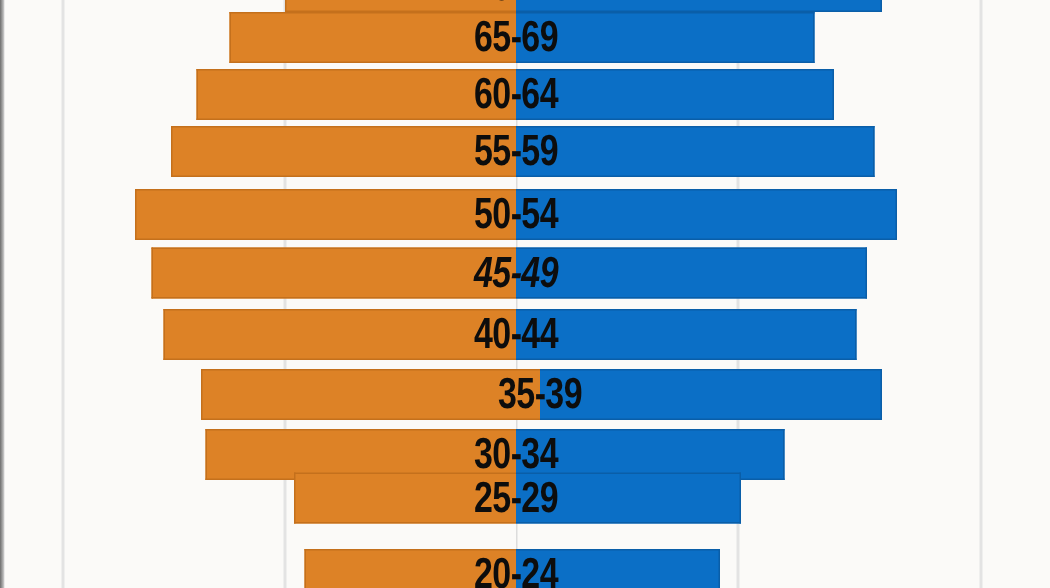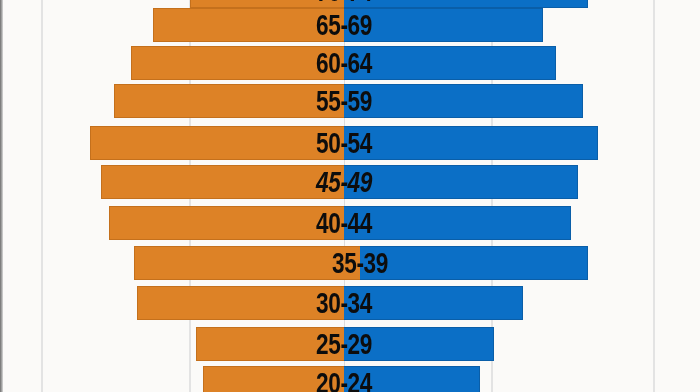--- a/index.html
+++ b/index.html
@@ -149,21 +149,21 @@
       <div class="row" style="left: 0px; top: 246px; width: 646px; margin-left: 16px;">
         <div class="bar bar-left" style="left: 118px; width: 226px;"></div>
         <div class="bar bar-right" style="left: 344px; width: 228px;"></div>
         <div class="row-label" style="left: 244px; width: 200px;">35-39</div>
       </div>
       <div class="row" style="left: 0px; top: 286px; width: 700px;">
         <div class="bar bar-left" style="left: 137px; width: 207px;"></div>
         <div class="bar bar-right" style="left: 344px; width: 179px;"></div>
         <div class="row-label" style="left: 244px; width: 200px;">30-34</div>
       </div>
-      <div class="row" style="left: 0px; top: 327px; width: 574px;">
+      <div class="row" style="left: 0px; top: 315px; width: 574px;">
         <div class="bar bar-left" style="left: 196px; width: 148px;"></div>
         <div class="bar bar-right" style="left: 344px; width: 150px;"></div>
         <div class="row-label" style="left: 244px; width: 200px;">25-29</div>
       </div>
       <div class="row" style="left: 0px; top: 366px; width: 700px;">
         <div class="bar bar-left" style="left: 203px; width: 141px;"></div>
         <div class="bar bar-right" style="left: 344px; width: 136px;"></div>
         <div class="row-label" style="left: 244px; width: 200px;">20-24</div>
       </div>
     </div>

